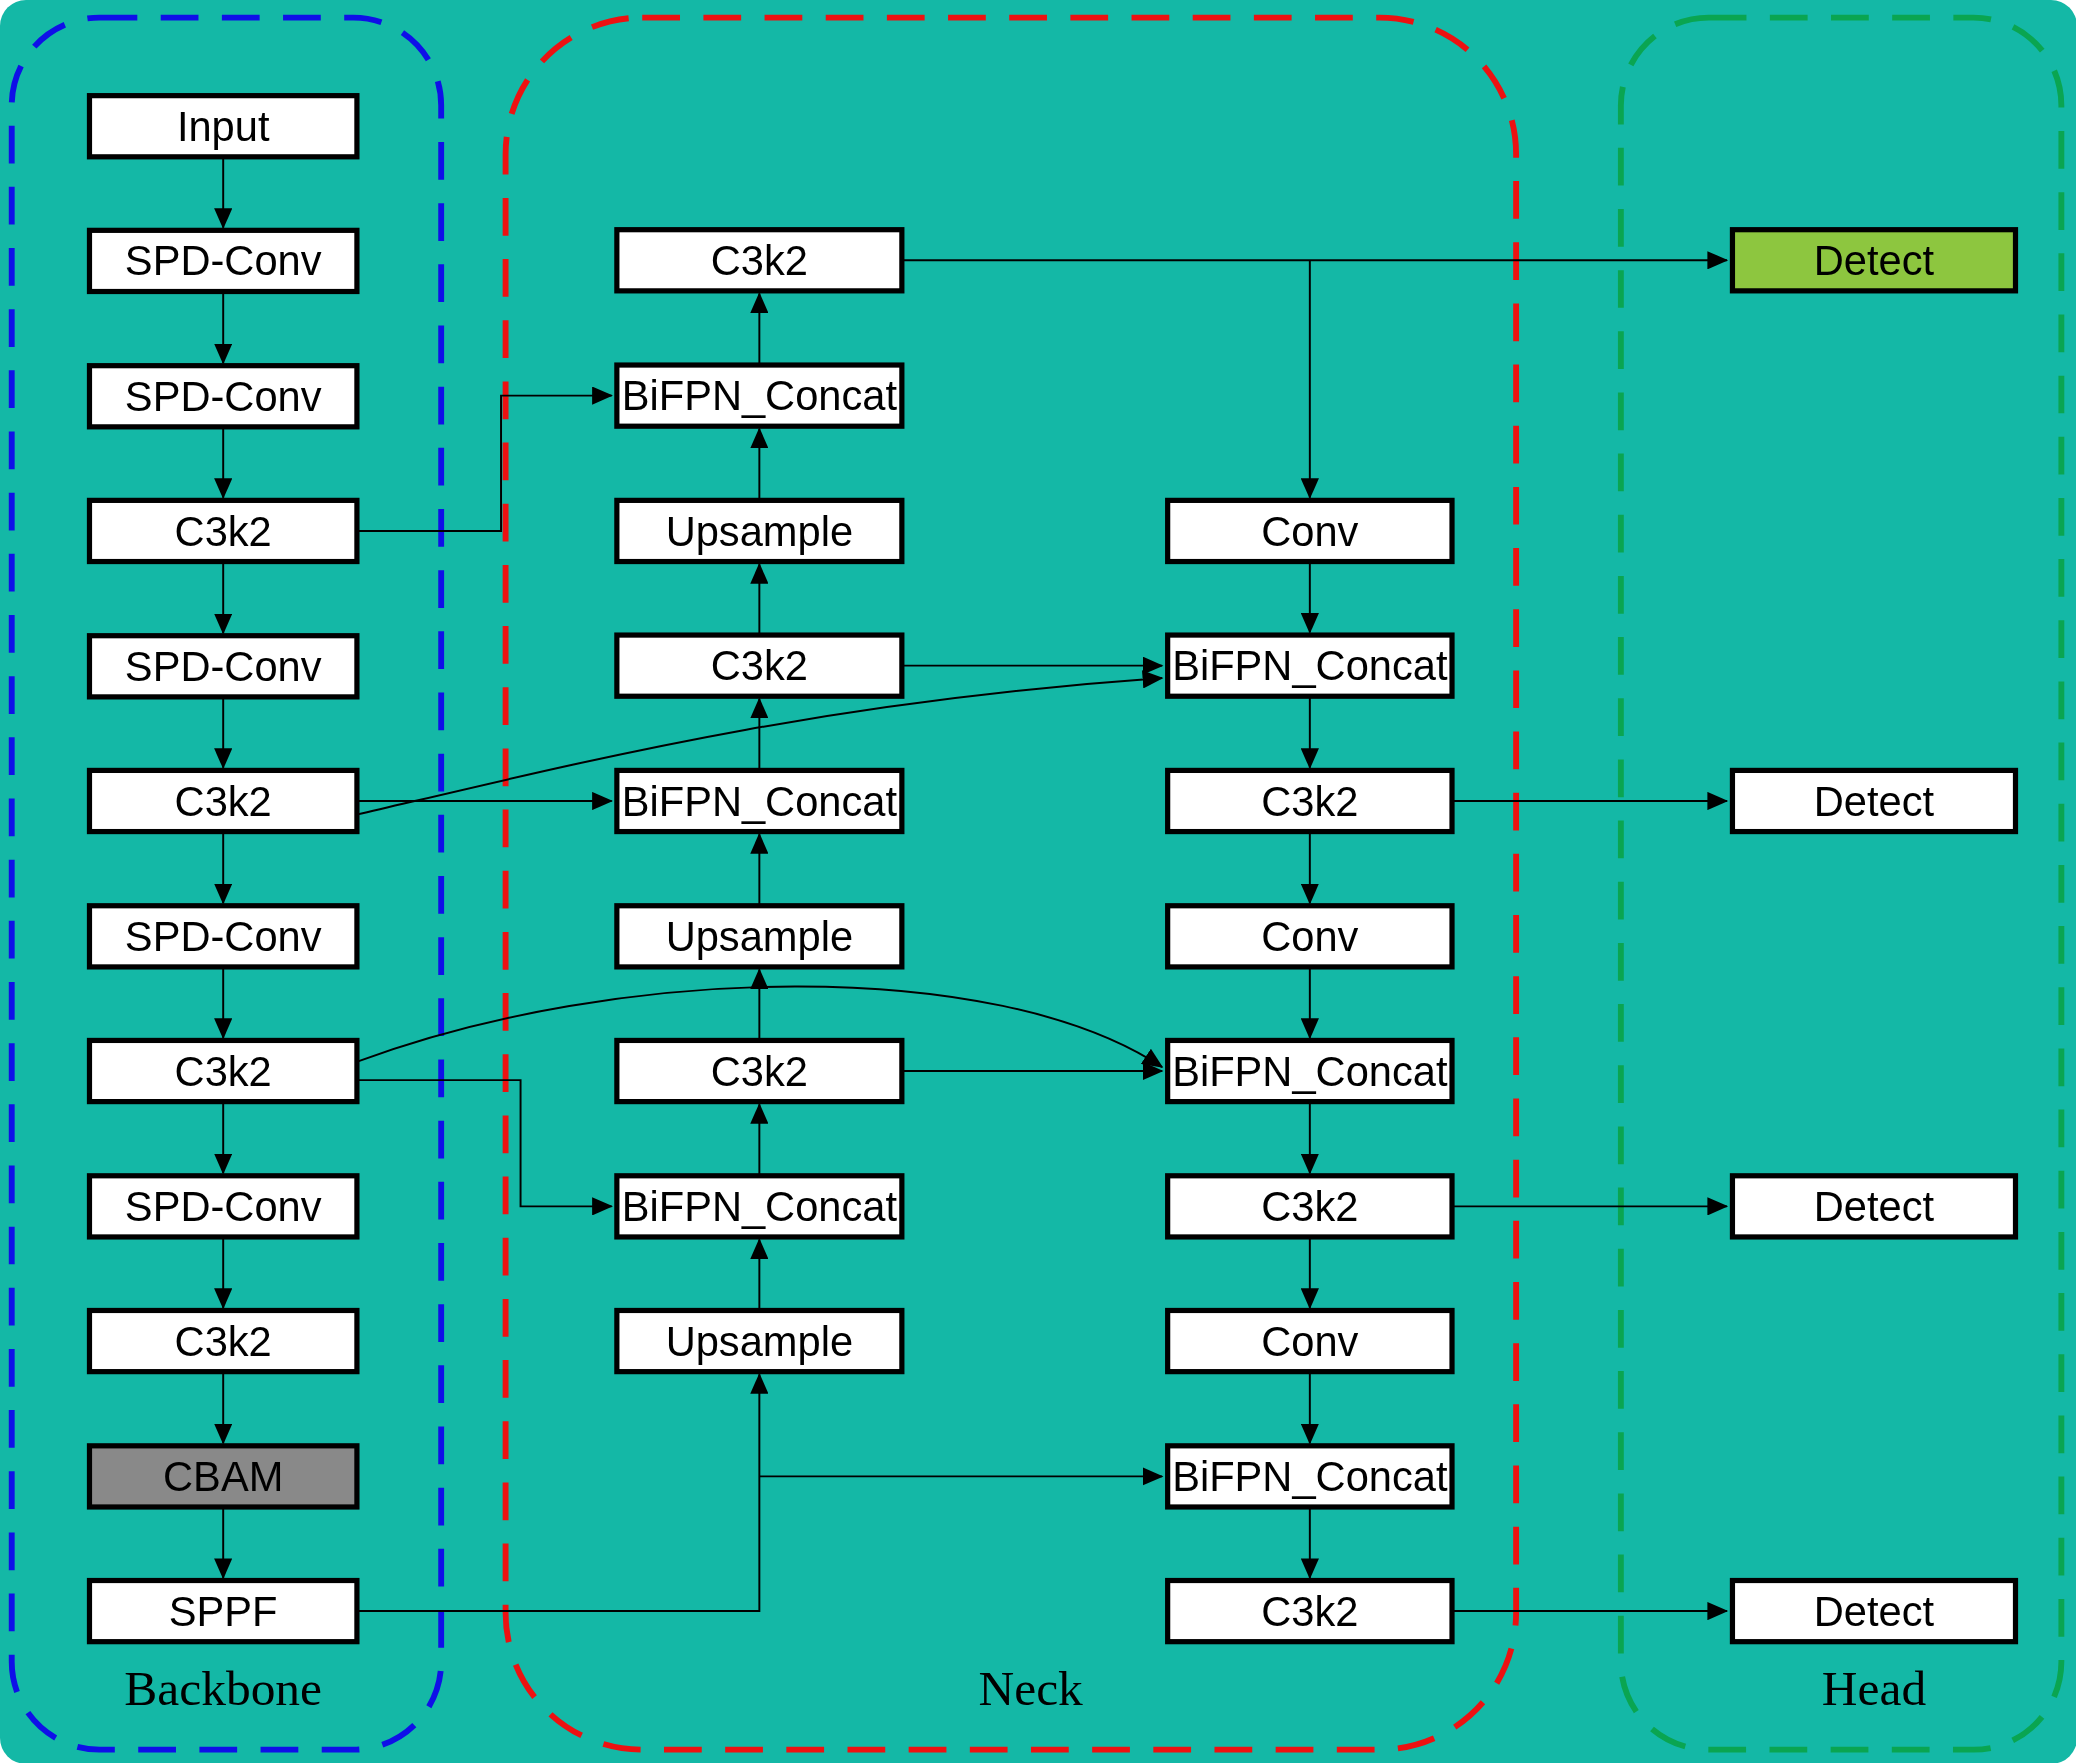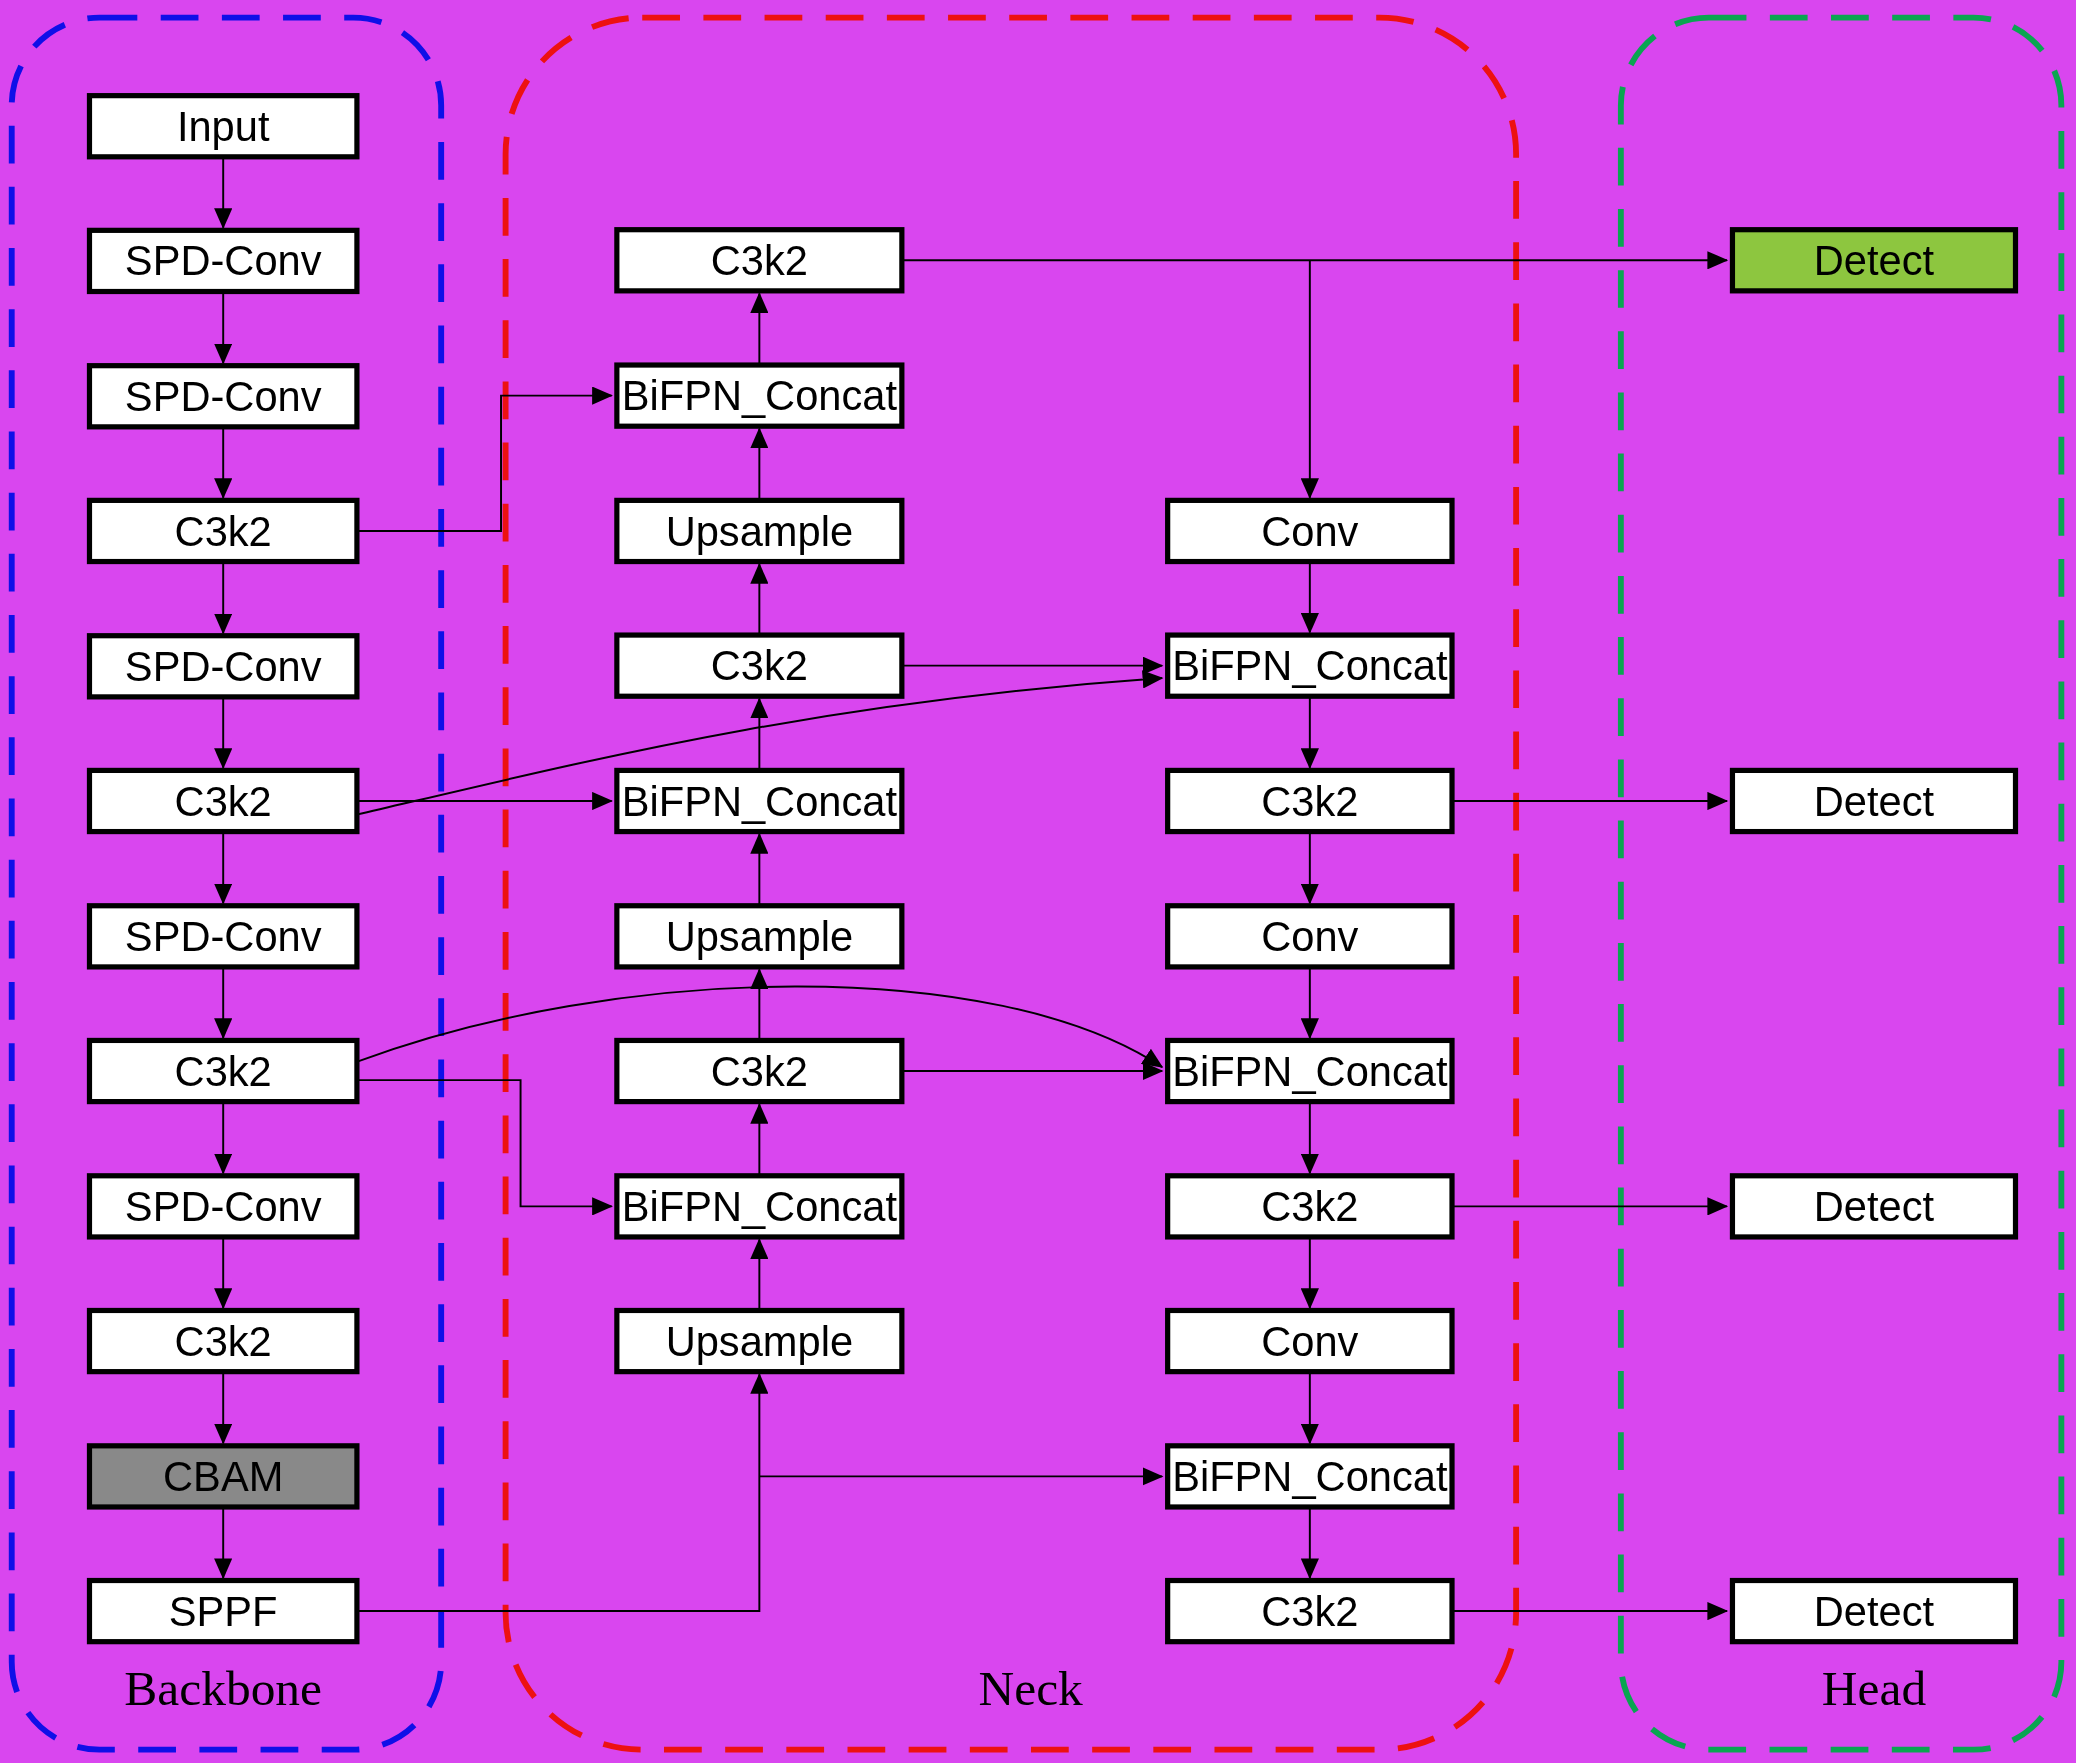--- a/index.html
+++ b/index.html
@@ -1,16 +1,16 @@
 <!DOCTYPE html>
 <html style="font-size:10.4px"><head>
 <meta charset="utf-8">
 <style>
   html,body{margin:0;padding:0;background:#ffffff;}
-  .canvas-wrap{width:2077px;height:1764px;background:#d946ef;position:relative;}
+  .canvas-wrap{width:2077px;height:1764px;background:#14b8a6;position:relative;border-radius:26px;}
   svg{display:block;}
   text{user-select:none;}
 </style>
 </head>
 <body>
 
 <div class="canvas-wrap">
   <svg width="2077" height="1764" viewBox="0 0 3192 2711" xmlns="http://www.w3.org/2000/svg">
     <defs>
       <marker id="arrowhead" markerUnits="userSpaceOnUse" markerWidth="34" markerHeight="28" refX="30" refY="14" orient="auto">

